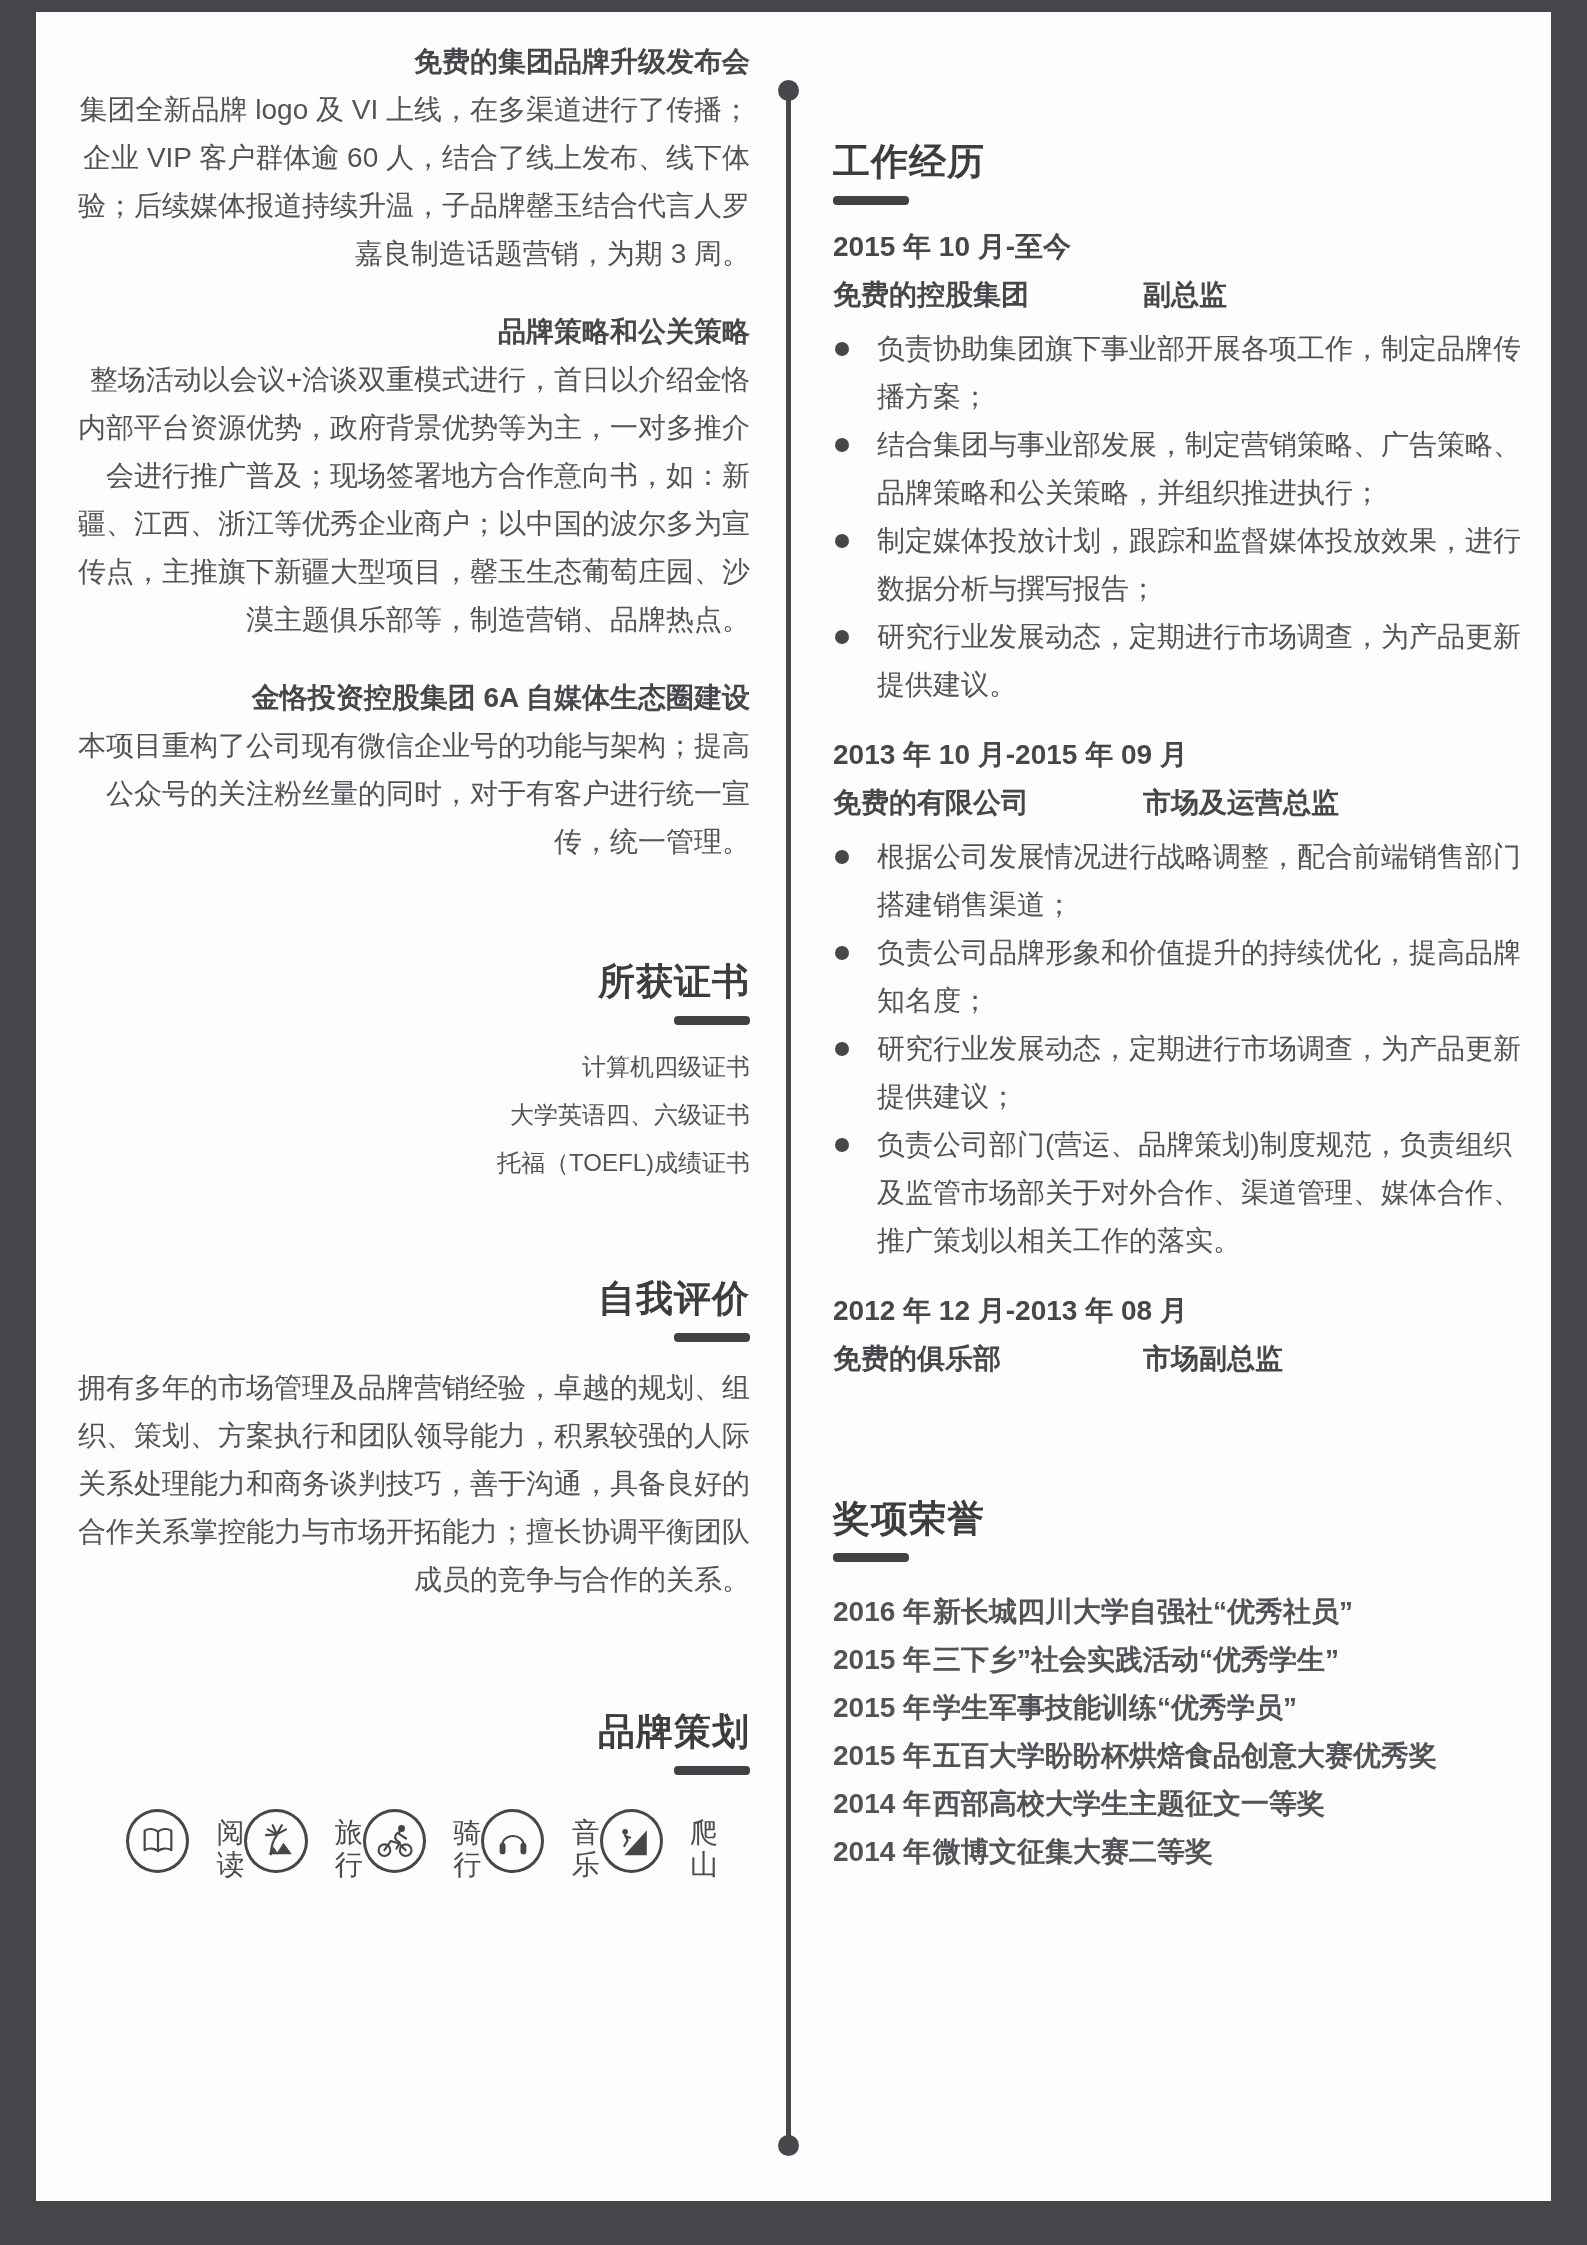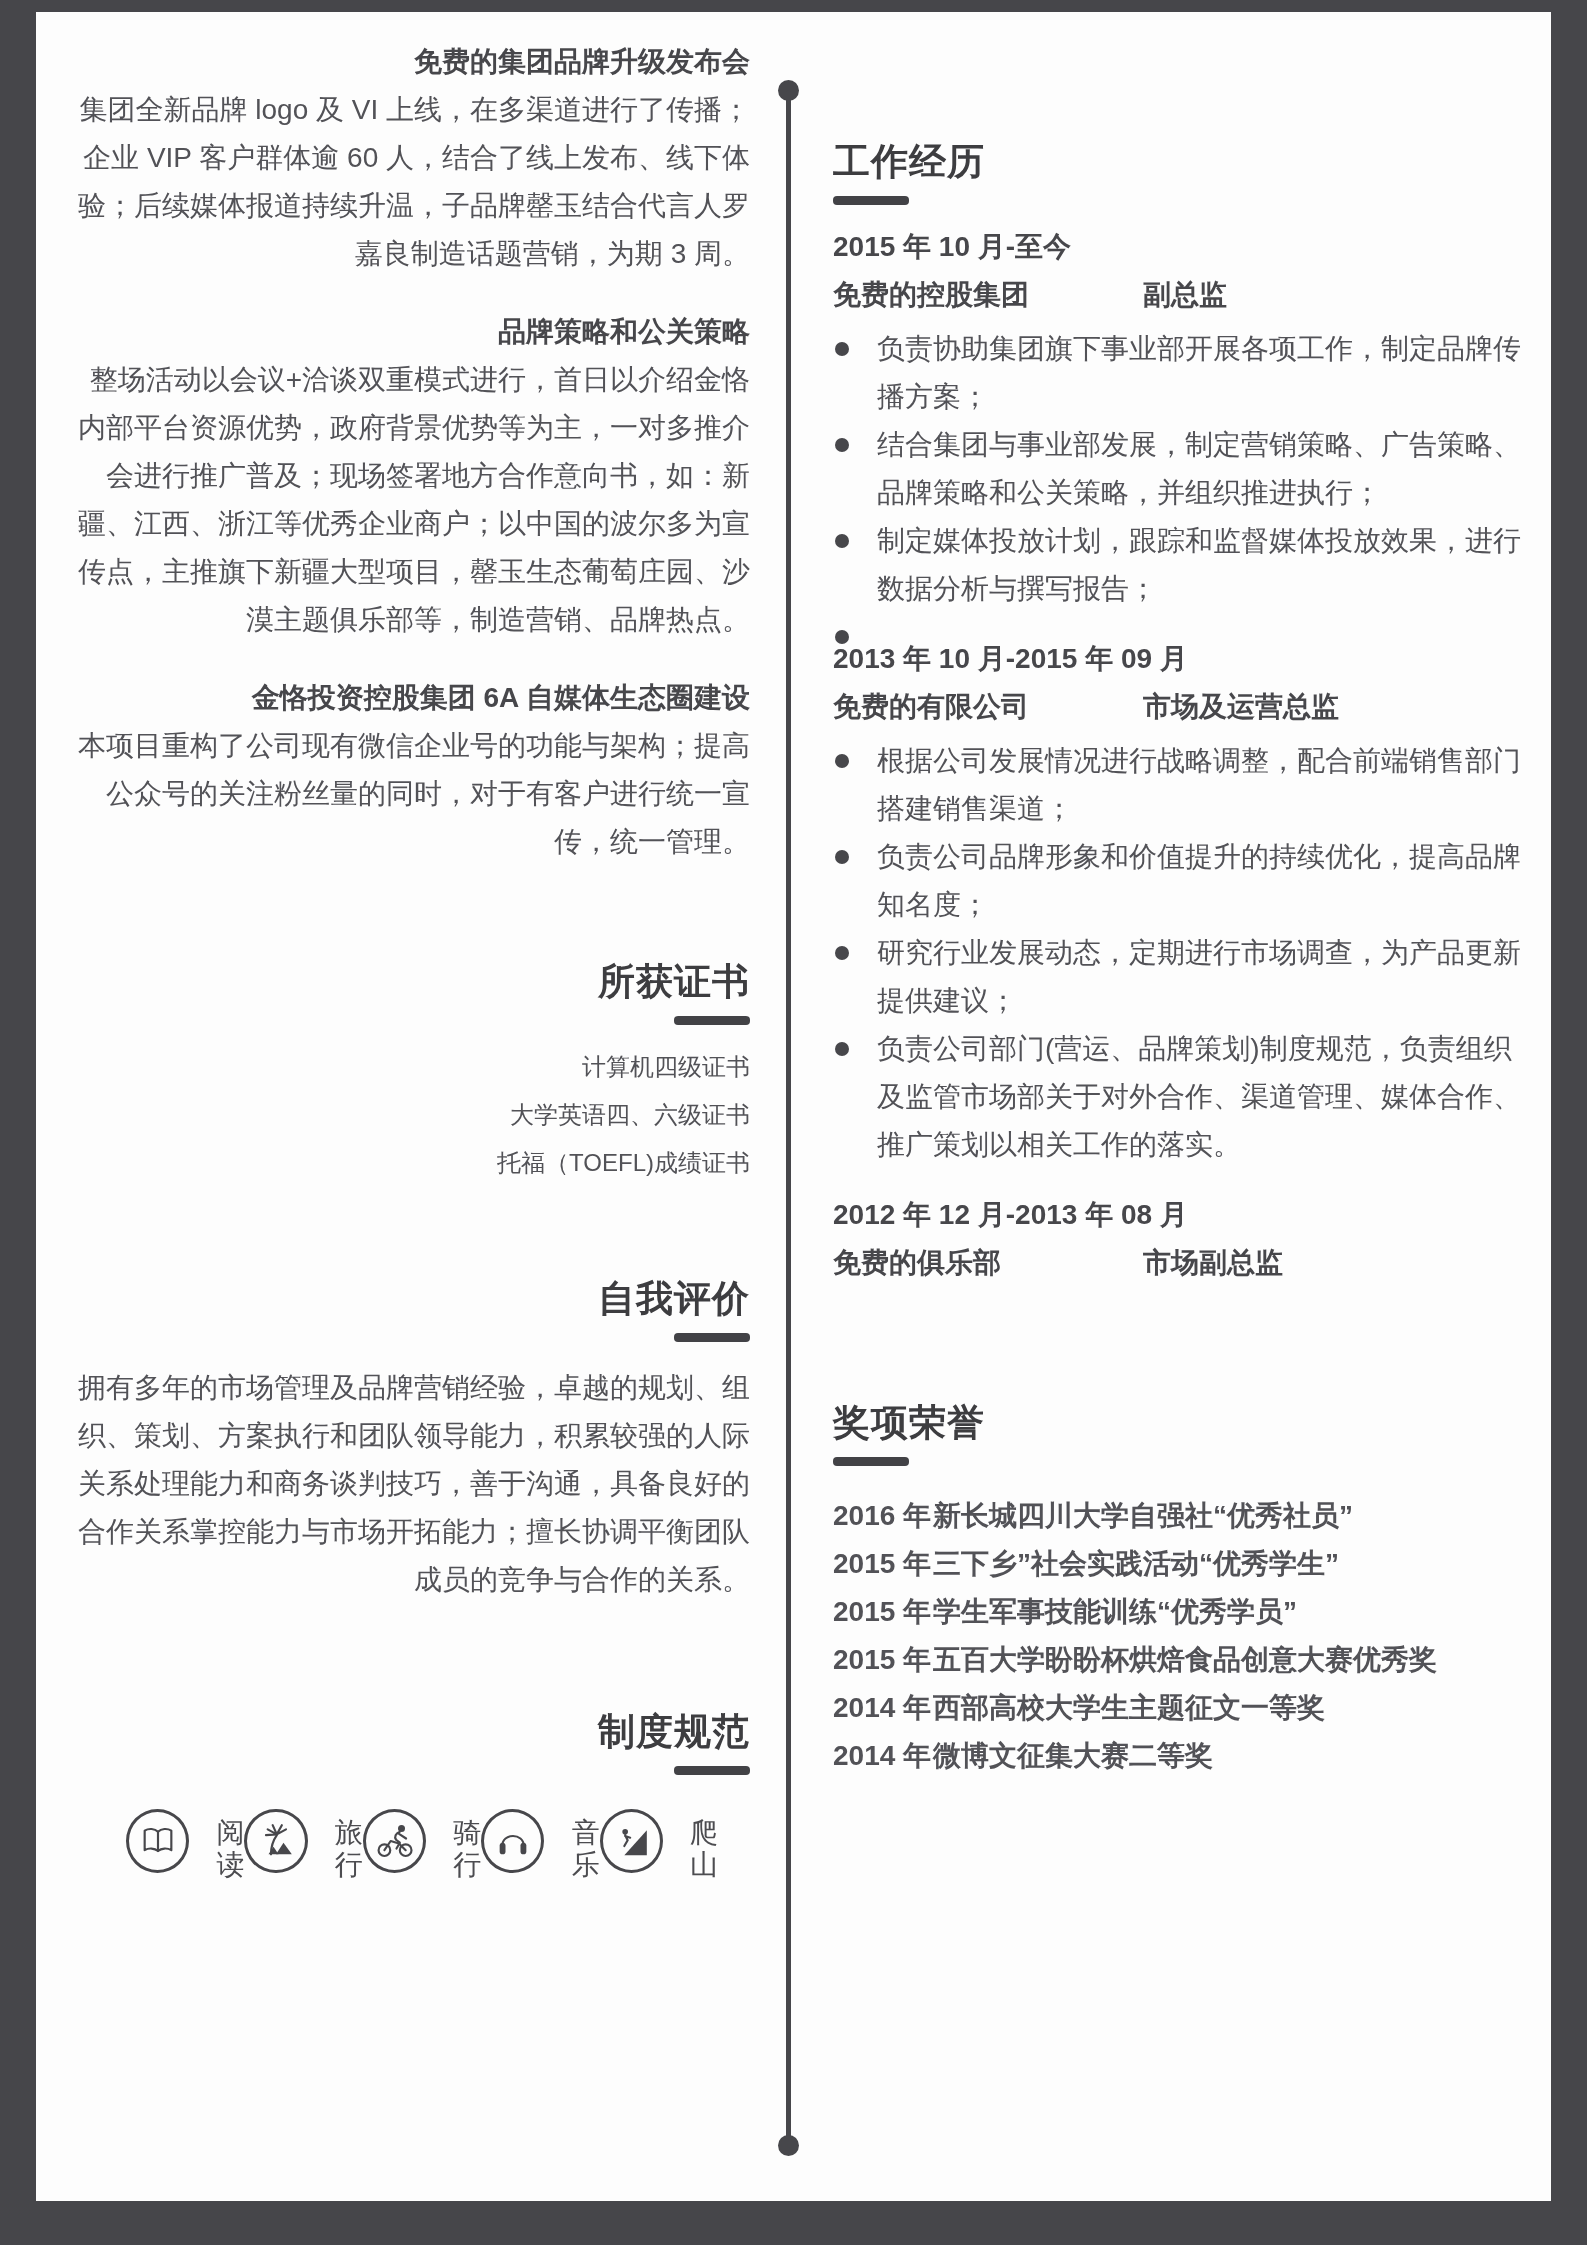--- a/index.html
+++ b/index.html
@@ -155,21 +155,21 @@
         <li>托福（TOEFL)成绩证书</li>
       </ul>
 
       <div class="sec-head self-eval">
         <h2>自我评价</h2>
         <div class="sec-underline"></div>
       </div>
       <p class="body-text self-eval-body">拥有多年的市场管理及品牌营销经验，卓越的规划、组织、策划、方案执行和团队领导能力，积累较强的人际关系处理能力和商务谈判技巧，善于沟通，具备良好的合作关系掌控能力与市场开拓能力；擅长协调平衡团队成员的竞争与合作的关系。</p>
 
       <div class="sec-head hobbies">
-        <h2>制度规范</h2>
+        <h2>品牌策划</h2>
         <div class="sec-underline"></div>
       </div>
 
       <div class="hobby-row">
         <div class="hobby">
           <div class="hobby-circle">
             <svg width="40" height="40" viewBox="0 0 48 48">
               <path class="st" d="M24 13 C20 9 13 8.5 8 11.5 L8 35 C13 32 20 32.5 24 36 C28 32.5 35 32 40 35 L40 11.5 C35 8.5 28 9 24 13 Z"></path>
               <path class="st" d="M24 13 L24 36"></path>
             </svg>
@@ -234,21 +234,21 @@
       <div class="job first">
         <div class="job-period">2015 年 10 月-至今</div>
         <div class="job-head">
           <div class="job-company">免费的控股集团</div>
           <div class="job-role">副总监</div>
         </div>
         <ul class="bullet-list">
           <li><span class="dot"></span><span>负责协助集团旗下事业部开展各项工作，制定品牌传播方案；</span></li>
           <li><span class="dot"></span><span>结合集团与事业部发展，制定营销策略、广告策略、品牌策略和公关策略，并组织推进执行；</span></li>
           <li><span class="dot"></span><span>制定媒体投放计划，跟踪和监督媒体投放效果，进行数据分析与撰写报告；</span></li>
-          <li><span class="dot"></span></li>
+          <li><span class="dot"></span><span>研究行业发展动态，定期进行市场调查，为产品更新提供建议。</span></li>
         </ul>
       </div>
 
       <div class="job">
         <div class="job-period">2013 年 10 月-2015 年 09 月</div>
         <div class="job-head">
           <div class="job-company">免费的有限公司</div>
           <div class="job-role">市场及运营总监</div>
         </div>
         <ul class="bullet-list">

